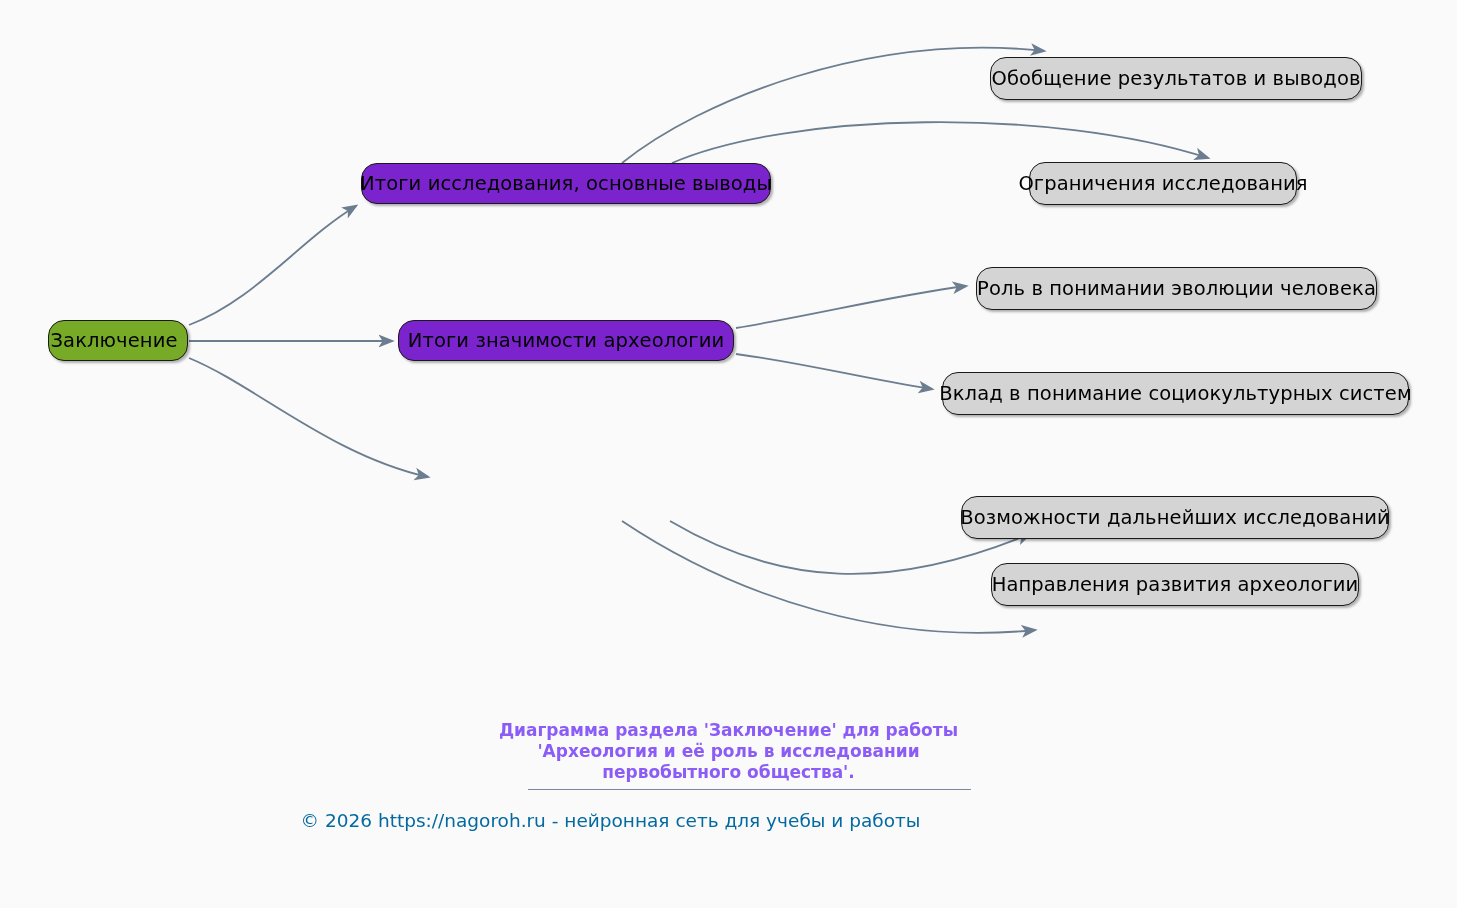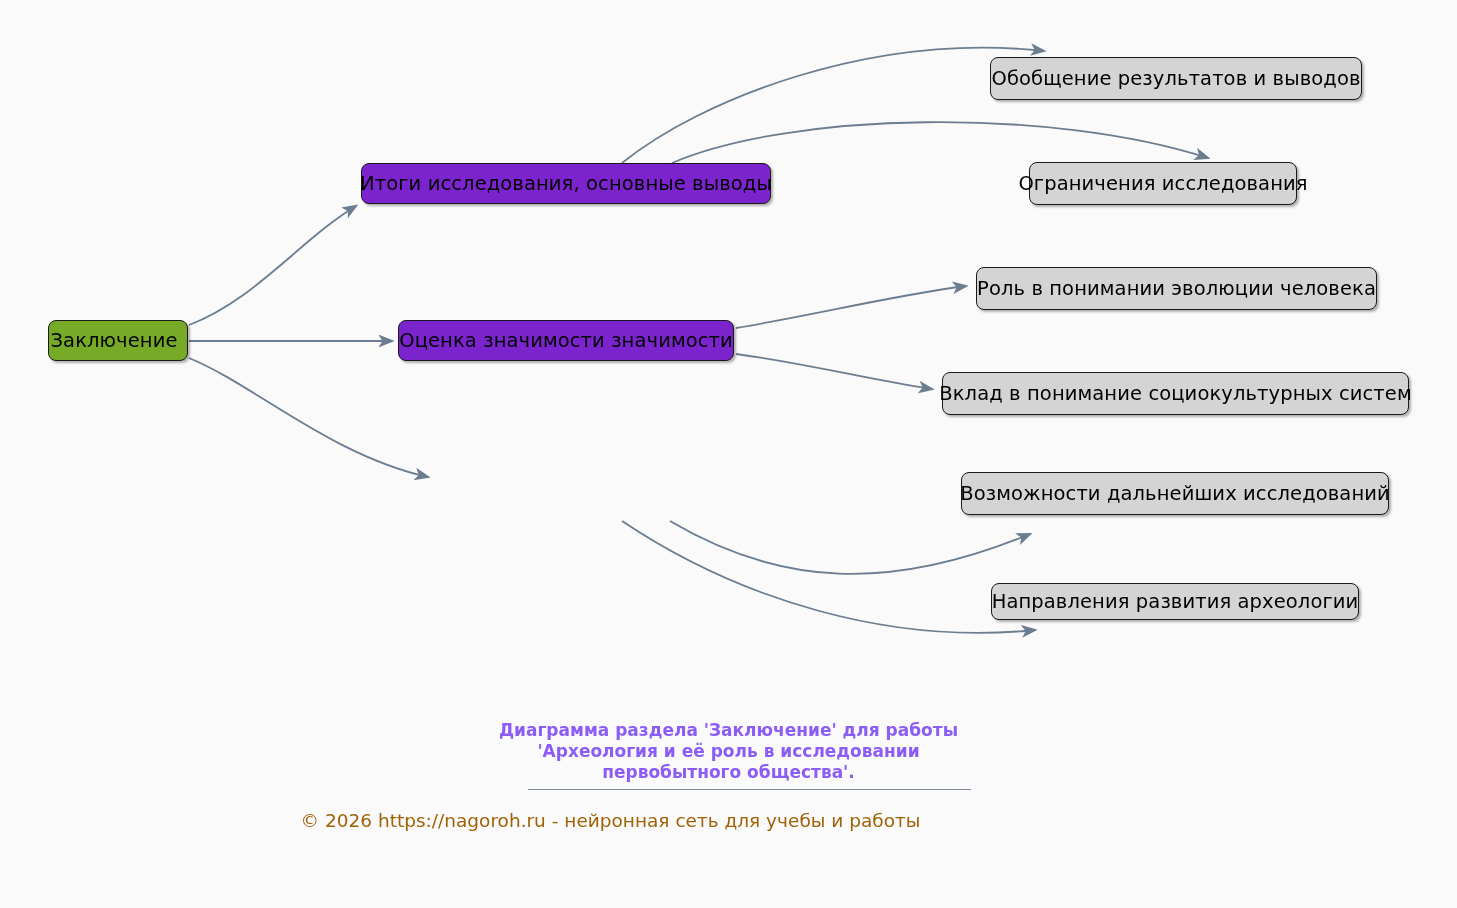--- a/index.html
+++ b/index.html
@@ -24,21 +24,21 @@
     width: 1457px;
     height: 908px;
     pointer-events: none;
   }
   .node {
     position: absolute;
     box-sizing: border-box;
     display: flex;
     align-items: center;
     justify-content: center;
-    border-radius: 8px;
+    border-radius: 16px;
     border: 1.6px solid #1a1a1a;
     box-shadow: 2px 2px 2.5px rgba(0,0,0,0.30);
     font-size: 19.5px;
     line-height: 1;
     color: #000000;
     white-space: nowrap;
     padding: 0 16px;
     letter-spacing: 0.1px;
   }
   .node.root {
@@ -72,21 +72,21 @@
     width: 443px;
     height: 1px;
     background: #7a8a9a;
   }
   .footer {
     position: absolute;
     left: 0;
     top: 810px;
     width: 1221px;
     text-align: center;
-    color: #a16207;
+    color: #0369a1;
     font-size: 18.5px;
     font-family: "DejaVu Sans", sans-serif;
   }
 </style>
 </head>
 <body>
 
 <div id="canvas">
 
   <svg id="edge-layer" viewBox="0 0 1457 908" xmlns="http://www.w3.org/2000/svg">
@@ -125,37 +125,37 @@
 
   <div class="node leaf" style="left:990px; top:57px; width:372px; height:43px;">
     <span>Обобщение результатов и выводов</span>
   </div>
 
   <div class="node leaf" style="left:1029px; top:162px; width:268px; height:43px;">
     <span>Ограничения исследования</span>
   </div>
 
   <div class="node branch" style="left:398px; top:320px; width:336px; height:41px;">
-    <span>Оценка значимости значимости</span>
+    <span>Итоги значимости археологии</span>
   </div>
 
   <div class="node leaf" style="left:976px; top:267px; width:401px; height:43px;">
     <span>Роль в понимании эволюции человека</span>
   </div>
 
   <div class="node leaf" style="left:942px; top:372px; width:467px; height:43px;">
     <span>Вклад в понимание социокультурных систем</span>
   </div>
 
 
-  <div class="node leaf" style="left:961px; top:472px; width:428px; height:43px;">
+  <div class="node leaf" style="left:961px; top:496px; width:428px; height:43px;">
     <span>Возможности дальнейших исследований</span>
   </div>
 
-  <div class="node leaf" style="left:991px; top:583px; width:368px; height:37px;">
+  <div class="node leaf" style="left:991px; top:563px; width:368px; height:43px;">
     <span>Направления развития археологии</span>
   </div>
 
   <div class="caption" style="top:720px;">
     <span class="caption-line">Диаграмма раздела 'Заключение' для работы</span>
     <span class="caption-line">'Археология и её роль в исследовании</span>
     <span class="caption-line">первобытного общества'.</span>
   </div>
 
   <div class="divider"></div>

